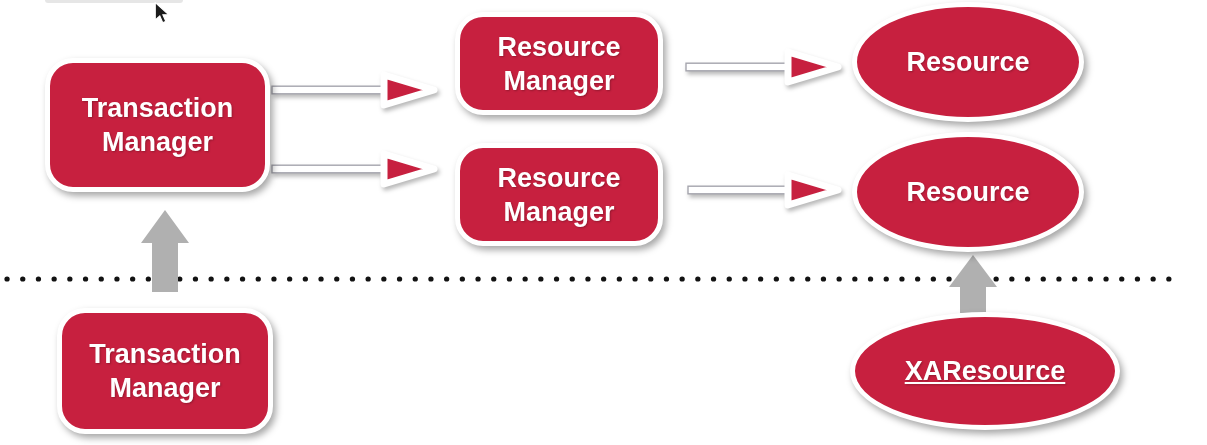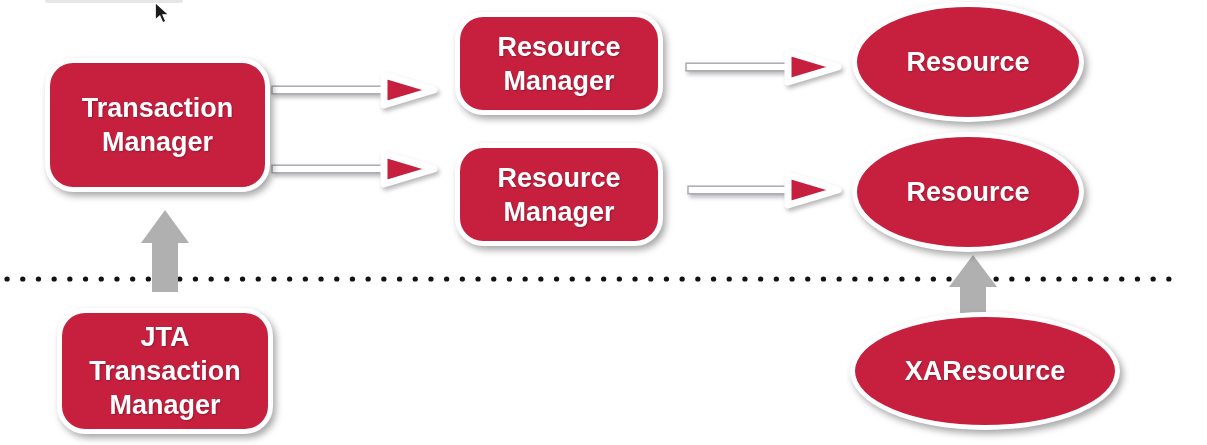--- a/index.html
+++ b/index.html
@@ -30,21 +30,21 @@
   }
   .rect{border-radius:28px;}
   .ellipse{border-radius:50%;}
 
   .node-tm {left:45px;  top:58px;  width:225px; height:134px;}
   .node-rm1{left:455px; top:12px;  width:208px; height:103px;}
   .node-rm2{left:455px; top:143px; width:208px; height:103px;}
   .node-r1 {left:852px; top:2px;   width:232px; height:120px;}
   .node-r2 {left:852px; top:132px; width:232px; height:120px;}
   .node-jta{left:57px;  top:308px; width:216px; height:126px; line-height:34px;}
-  .node-xa {left:850px; top:312px; width:270px; height:118px;}
+  .node-xa {left:850px; top:312px; width:270px; height:118px;text-decoration:underline;}
 
   .label .ln{display:block;}
 
   
   .divider-dots{
     stroke:var(--divider-dot,#121212);
     stroke-width:5.2;
     stroke-linecap:round;
     stroke-dasharray:0.1 15.6;
     fill:none;
@@ -132,21 +132,20 @@
   </div>
 
   <div class="node ellipse node-r2">
     <div class="label">
       <span class="ln">Resource</span>
     </div>
   </div>
 
   <div class="node rect node-jta">
     <div class="label">
-      <span class="ln">JTA</span>
       <span class="ln">Transaction</span>
       <span class="ln">Manager</span>
     </div>
   </div>
 
   <div class="node ellipse node-xa">
     <div class="label">
       <span class="ln">XAResource</span>
     </div>
   </div>

